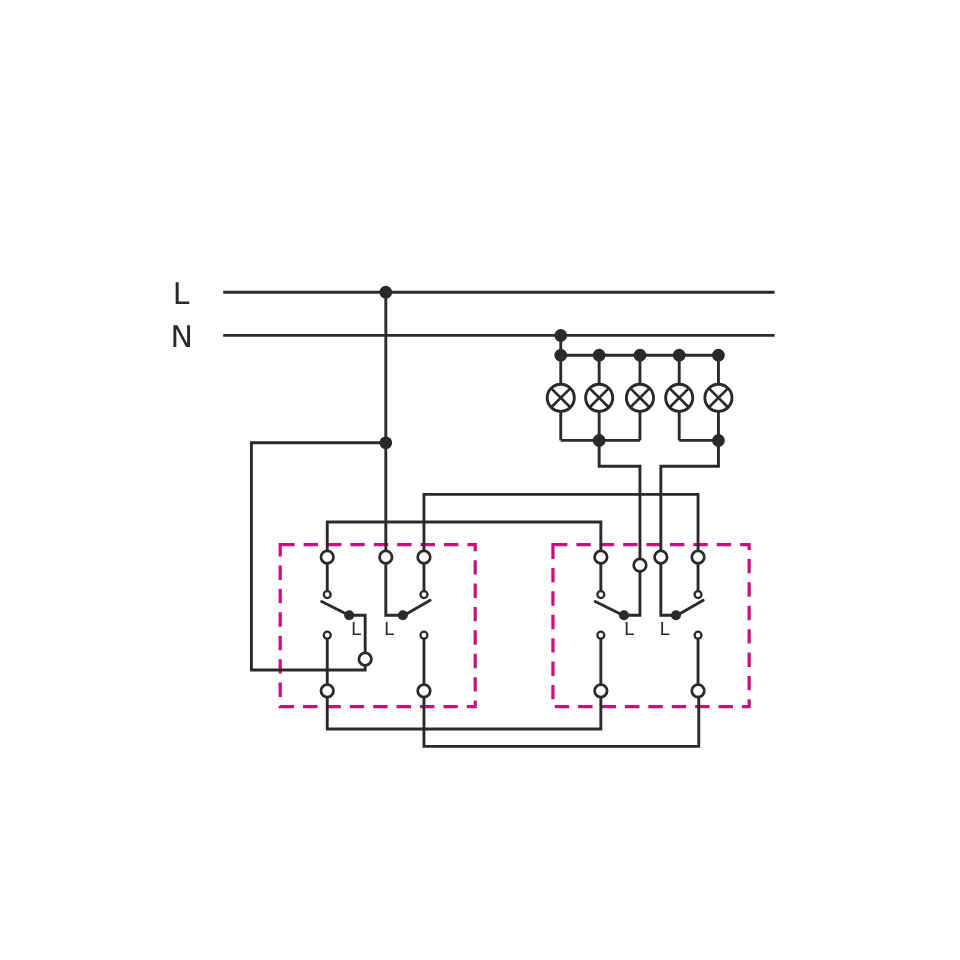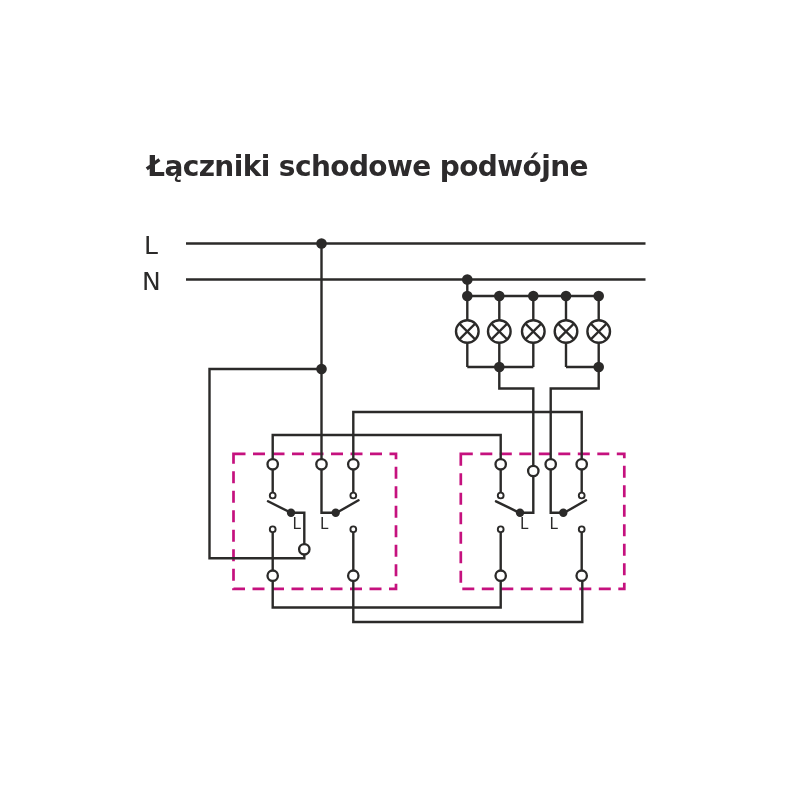--- a/index.html
+++ b/index.html
@@ -35,21 +35,20 @@
   .lamp  { fill: var(--background); stroke: var(--line); stroke-width: 2.4; }
   .lampx { stroke: var(--line); stroke-width: 2.2; }
   .bus-label { font-family: "DejaVu Sans", "Liberation Sans", sans-serif; font-size: 25px; fill: var(--line); }
   .sw-label  { font-family: "DejaVu Sans", "Liberation Sans", sans-serif; font-size: 15px; fill: var(--line); }
 </style>
 </head>
 <body>
 
 <div class="stage">
 
-  <div class="title">Łączniki schodowe podwójne</div>
 
   <svg class="diagram" width="800" height="800" viewBox="0 0 800 800">
 
     <rect class="box" x="233.5" y="453.8" width="162.5" height="135"></rect>
     <rect class="box" x="460.8" y="453.8" width="163.5" height="135"></rect>
 
     <g>
       <path class="wire" d="M186 243.5 H645.5"></path>
       <path class="wire" d="M186 279.5 H645.5"></path>
       <text class="bus-label" x="144" y="253.5">L</text>

